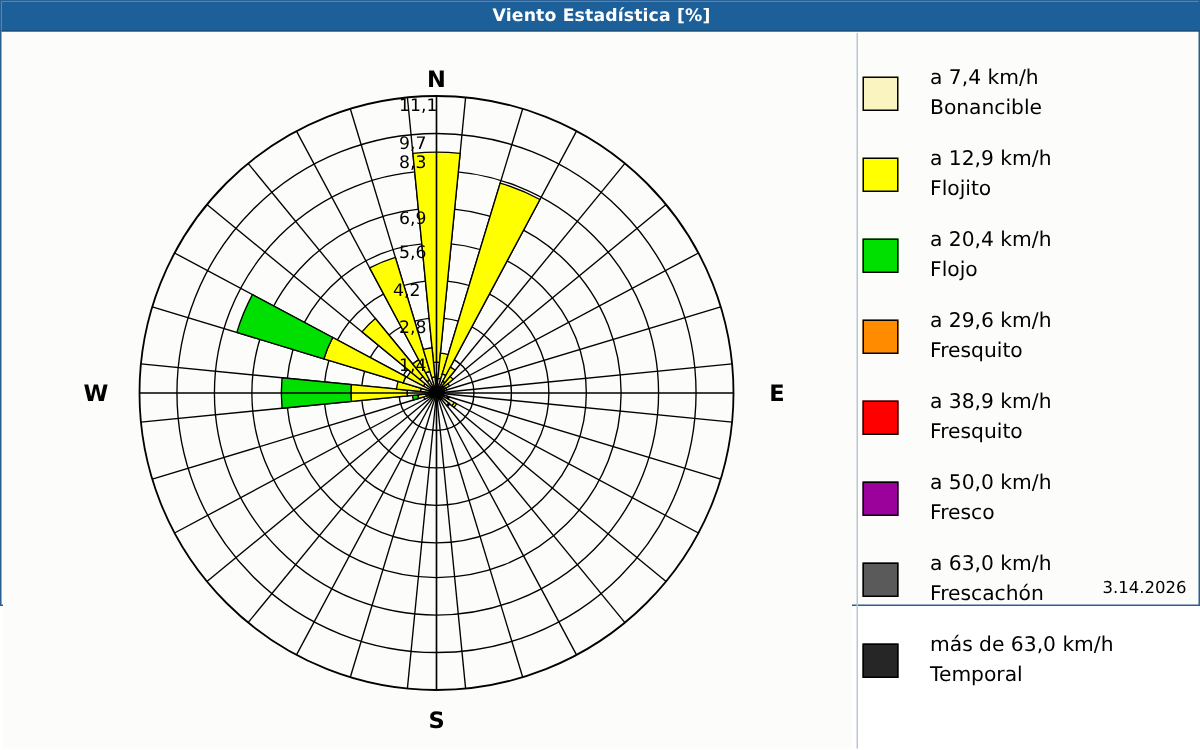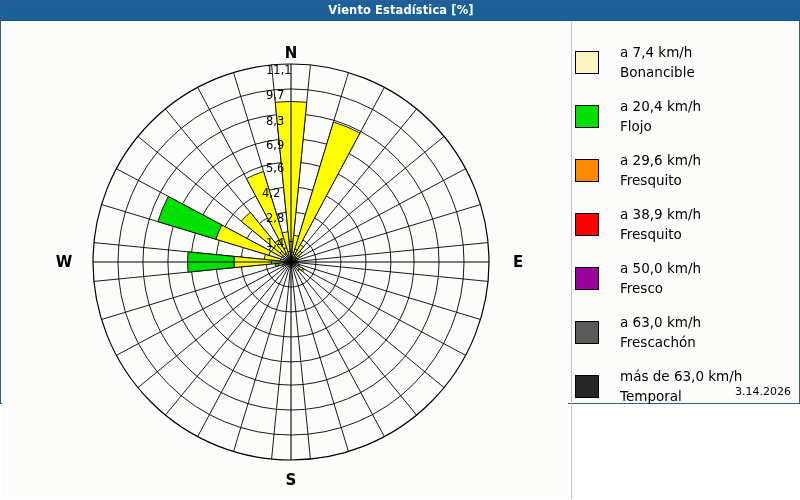--- a/index.html
+++ b/index.html
@@ -247,34 +247,38 @@
     <div class="compass-label" id="lbl-E">E</div>
     <div class="compass-label" id="lbl-S">S</div>
     <div class="compass-label" id="lbl-W">W</div>
 
     <div id="rtick-host">
         <div class="rtick" style="left: 264px; top: 214.027px;">1,4</div>
         <div class="rtick" style="left: 264px; top: 189.054px;">2,8</div>
         <div class="rtick" style="left: 260px; top: 164.081px;">4,2</div>
         <div class="rtick" style="left: 264px; top: 139.108px;">5,6</div>
         <div class="rtick" style="left: 264px; top: 115.919px;">6,9</div>
-        <div class="rtick" style="left: 264px; top: 92px;">8,3</div>
+        <div class="rtick" style="left: 264px; top: 79px;">8,3</div>
         <div class="rtick" style="left: 264px; top: 65.973px;">9,7</div>
         <div class="rtick" style="left: 264px; top: 41px;">11,1</div>
       </div>
   </div>
 
   <div id="legend-divider"></div>
 
   <div id="legend">
       <div class="legend-row">
         <div class="legend-swatch" style="background: rgb(250, 244, 192);"></div>
         <div class="legend-text"><span>a 7,4 km/h</span><span class="l2">Bonancible</span></div>
       </div>
       <div class="legend-row">
+        <div class="legend-swatch" style="background: rgb(255, 255, 0);"></div>
+        <div class="legend-text"><span>a 12,9 km/h</span><span class="l2">Flojito</span></div>
+      </div>
+      <div class="legend-row">
         <div class="legend-swatch" style="background: rgb(0, 224, 0);"></div>
         <div class="legend-text"><span>a 20,4 km/h</span><span class="l2">Flojo</span></div>
       </div>
       <div class="legend-row">
         <div class="legend-swatch" style="background: rgb(255, 140, 0);"></div>
         <div class="legend-text"><span>a 29,6 km/h</span><span class="l2">Fresquito</span></div>
       </div>
       <div class="legend-row">
         <div class="legend-swatch" style="background: rgb(255, 0, 0);"></div>
         <div class="legend-text"><span>a 38,9 km/h</span><span class="l2">Fresquito</span></div>

